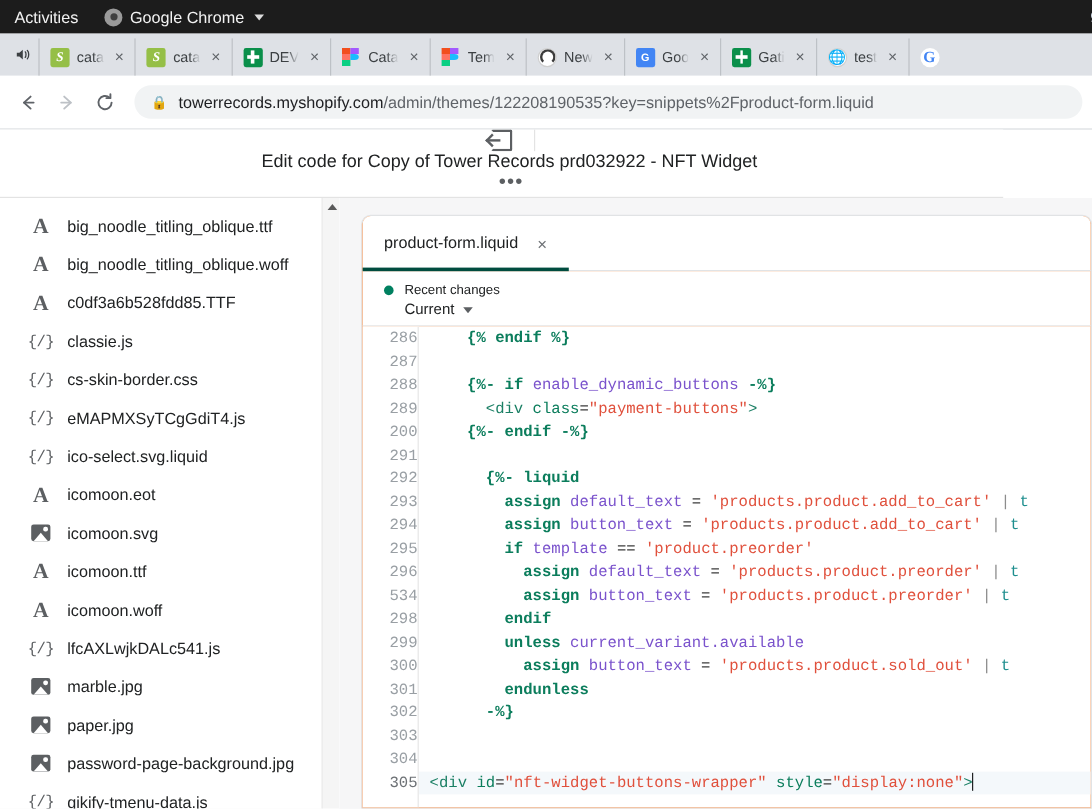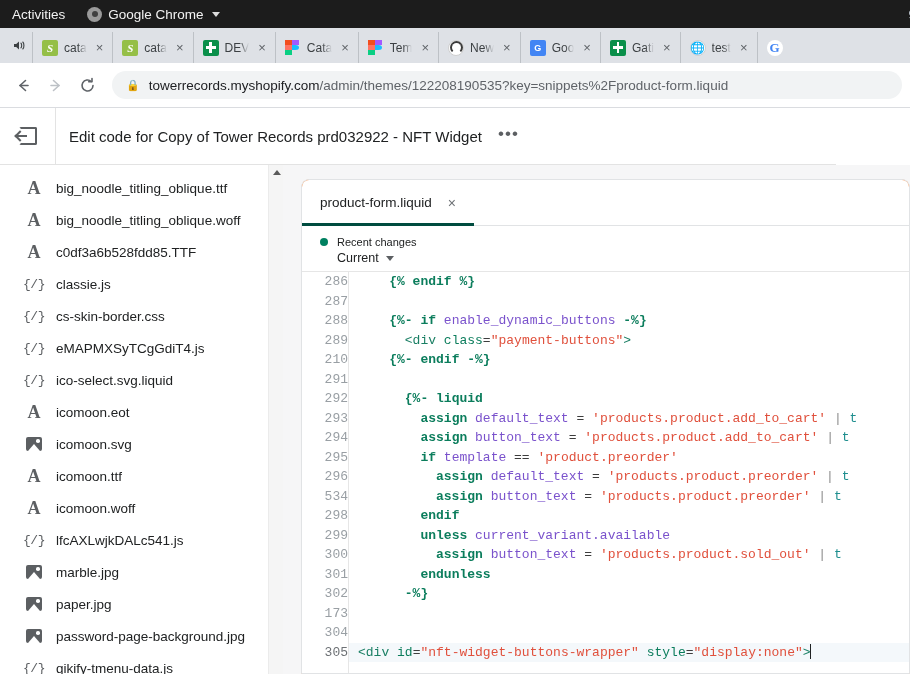--- a/index.html
+++ b/index.html
@@ -155,20 +155,21 @@
   .lock-glyph { font-size: 11px; color: #5f6368; }
   .url-host { color: #202124; }
   .url-rest { color: #5f6368; }
 
   
   #page-header {
     height: 57px; width: 836px;
     background: #fff;
     display: flex; align-items: center;
     border-bottom: 1px solid #e3e3e3;
+    flex-direction: column;
   }
   #exit-btn {
     width: 56px; height: 56px;
     display: flex; align-items: center; justify-content: center;
     border-right: 1px solid #e3e3e3;
   }
   .exit-box {
     width: 18px; height: 18px;
     border: 2px solid #5c5f62; border-radius: 2px;
     border-left-color: transparent;
@@ -635,34 +636,34 @@
           <span class="caret-sm"></span>
         </div>
       </div>
 
       <div id="code-area">
         <div id="gutter">
             <div class="gl">286</div>
             <div class="gl">287</div>
             <div class="gl">288</div>
             <div class="gl">289</div>
-            <div class="gl">210</div>
+            <div class="gl">200</div>
             <div class="gl">291</div>
             <div class="gl">292</div>
             <div class="gl">293</div>
             <div class="gl">294</div>
             <div class="gl">295</div>
             <div class="gl">296</div>
             <div class="gl">534</div>
             <div class="gl">298</div>
             <div class="gl">299</div>
             <div class="gl">300</div>
             <div class="gl">301</div>
             <div class="gl">302</div>
-            <div class="gl">173</div>
+            <div class="gl">303</div>
             <div class="gl">304</div>
             <div class="gl active">305</div>
           </div>
         <div id="code-lines"><div class="cl"><span class="t-punct">    </span><span class="t-delim">{% endif %}</span></div><div class="cl"></div><div class="cl"><span class="t-punct">    </span><span class="t-delim">{%- </span><span class="t-kw">if</span><span class="t-punct"> </span><span class="t-var">enable_dynamic_buttons</span><span class="t-punct"> </span><span class="t-delim">-%}</span></div><div class="cl"><span class="t-punct">      </span><span class="t-tag">&lt;div</span><span class="t-punct"> </span><span class="t-attr">class</span><span class="t-punct">=</span><span class="t-str">"payment-buttons"</span><span class="t-tag">&gt;</span></div><div class="cl"><span class="t-punct">    </span><span class="t-delim">{%- </span><span class="t-kw">endif</span><span class="t-delim"> -%}</span></div><div class="cl"></div><div class="cl"><span class="t-punct">      </span><span class="t-delim">{%- </span><span class="t-kw">liquid</span></div><div class="cl"><span class="t-punct">        </span><span class="t-kw">assign</span><span class="t-punct"> </span><span class="t-var">default_text</span><span class="t-punct"> = </span><span class="t-str">'products.product.add_to_cart'</span><span class="t-pipe"> | </span><span class="t-filt">t</span></div><div class="cl"><span class="t-punct">        </span><span class="t-kw">assign</span><span class="t-punct"> </span><span class="t-var">button_text</span><span class="t-punct"> = </span><span class="t-str">'products.product.add_to_cart'</span><span class="t-pipe"> | </span><span class="t-filt">t</span></div><div class="cl"><span class="t-punct">        </span><span class="t-kw">if</span><span class="t-punct"> </span><span class="t-var">template</span><span class="t-punct"> == </span><span class="t-str">'product.preorder'</span></div><div class="cl"><span class="t-punct">          </span><span class="t-kw">assign</span><span class="t-punct"> </span><span class="t-var">default_text</span><span class="t-punct"> = </span><span class="t-str">'products.product.preorder'</span><span class="t-pipe"> | </span><span class="t-filt">t</span></div><div class="cl"><span class="t-punct">          </span><span class="t-kw">assign</span><span class="t-punct"> </span><span class="t-var">button_text</span><span class="t-punct"> = </span><span class="t-str">'products.product.preorder'</span><span class="t-pipe"> | </span><span class="t-filt">t</span></div><div class="cl"><span class="t-punct">        </span><span class="t-kw">endif</span></div><div class="cl"><span class="t-punct">        </span><span class="t-kw">unless</span><span class="t-punct"> </span><span class="t-var">current_variant.available</span></div><div class="cl"><span class="t-punct">          </span><span class="t-kw">assign</span><span class="t-punct"> </span><span class="t-var">button_text</span><span class="t-punct"> = </span><span class="t-str">'products.product.sold_out'</span><span class="t-pipe"> | </span><span class="t-filt">t</span></div><div class="cl"><span class="t-punct">        </span><span class="t-kw">endunless</span></div><div class="cl"><span class="t-punct">      </span><span class="t-delim">-%}</span></div><div class="cl"></div><div class="cl"></div><div class="cl active"><span class="t-tag">&lt;div</span><span class="t-punct"> </span><span class="t-attr">id</span><span class="t-punct">=</span><span class="t-str">"nft-widget-buttons-wrapper"</span><span class="t-punct"> </span><span class="t-attr">style</span><span class="t-punct">=</span><span class="t-str">"display:none"</span><span class="t-tag">&gt;</span><span class="caret"></span></div></div>
       </div>
 
     </div>
   </div>
 </div>
 

